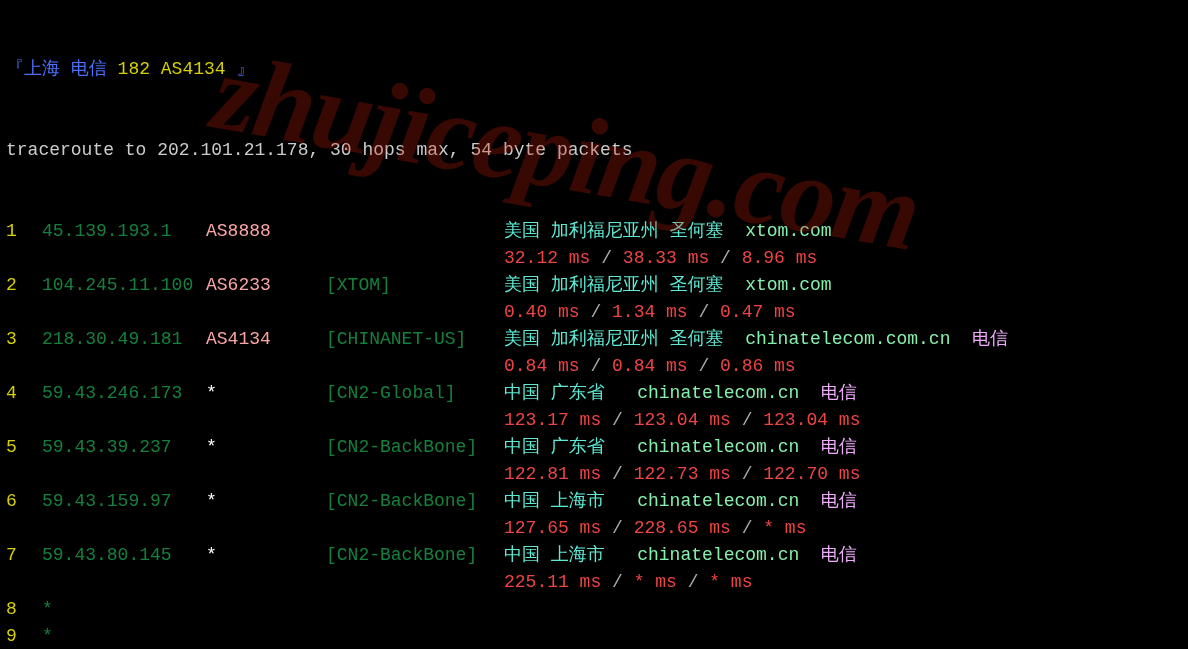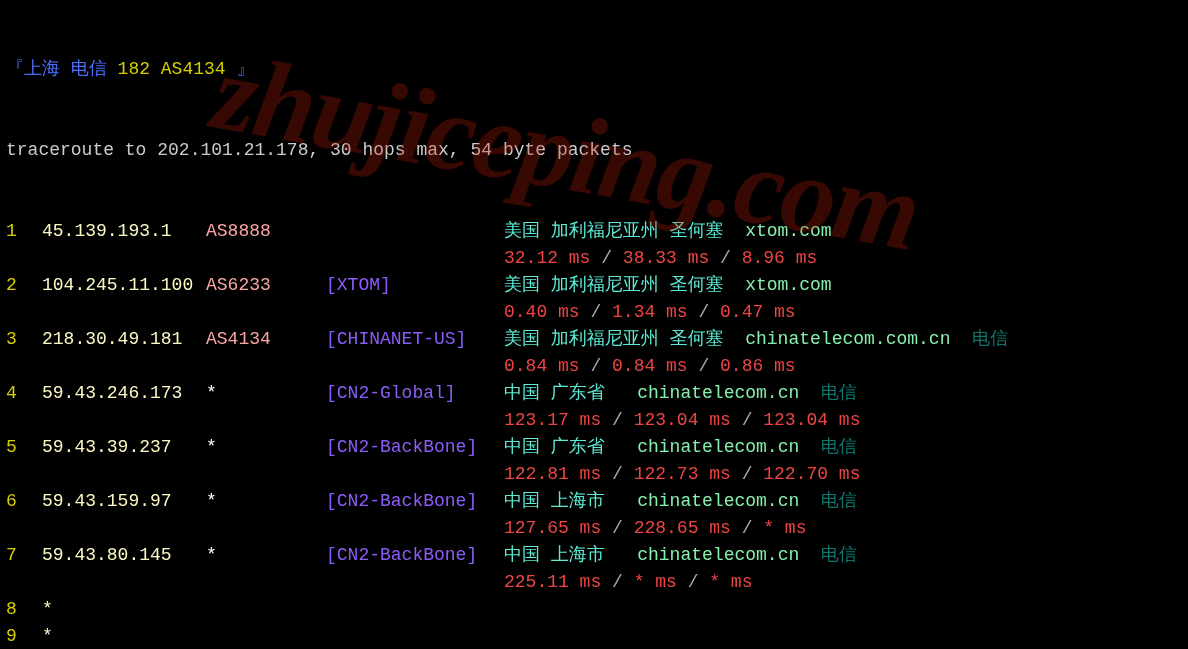--- a/index.html
+++ b/index.html
@@ -1,26 +1,26 @@
 <!DOCTYPE html>
 <html><head>
 <meta charset="utf-8">
 <style>
   html,body{margin:0;padding:0;background:#000;color:#ccc;
     font-family:"Consolas","Menlo","Courier New",monospace;
     font-size:18px;line-height:1.5;width:1188px;height:649px;overflow:hidden}
   .term{padding:2px 6px;white-space:pre}
   .row{display:flex;flex-wrap:nowrap}
   .c-hop{color:#d6d000;width:36px;display:inline-block;flex:0 0 auto}
-  .c-ip{color:#fef9c3;width:164px;display:inline-block;flex:0 0 auto}
+  .c-ip{color:#15803d;width:164px;display:inline-block;flex:0 0 auto}
   .c-as{color:#fca5a5;width:120px;display:inline-block;flex:0 0 auto}
-  .c-net{color:#8b5cf6;width:178px;display:inline-block;flex:0 0 auto}
+  .c-net{color:#15803d;width:178px;display:inline-block;flex:0 0 auto}
   .c-loc{color:#5eead4;display:inline-block;flex:0 0 auto}
   .c-dom{color:#86efac;display:inline-block;flex:0 0 auto}
-  .c-isp{color:#0f766e;display:inline-block;flex:0 0 auto}
+  .c-isp{color:#f0abfc;display:inline-block;flex:0 0 auto}
   .c-lat{display:inline-block;flex:0 0 auto;margin-left:498px}
   .lat-v{color:#ef4444}
   .lat-sep{color:#aaa}
   .hdr{color:#4a6fff}
   .hdr .hl{color:#d6d000}
   .cmdline{color:#ccc}
   .star{color:#fff}
   .watermark{position:absolute;left:210px;top:70px;font-size:110px;
     font-style:italic;font-weight:bold;color:rgba(200,30,10,.28);
     transform:rotate(10deg);pointer-events:none;letter-spacing:-2px;

